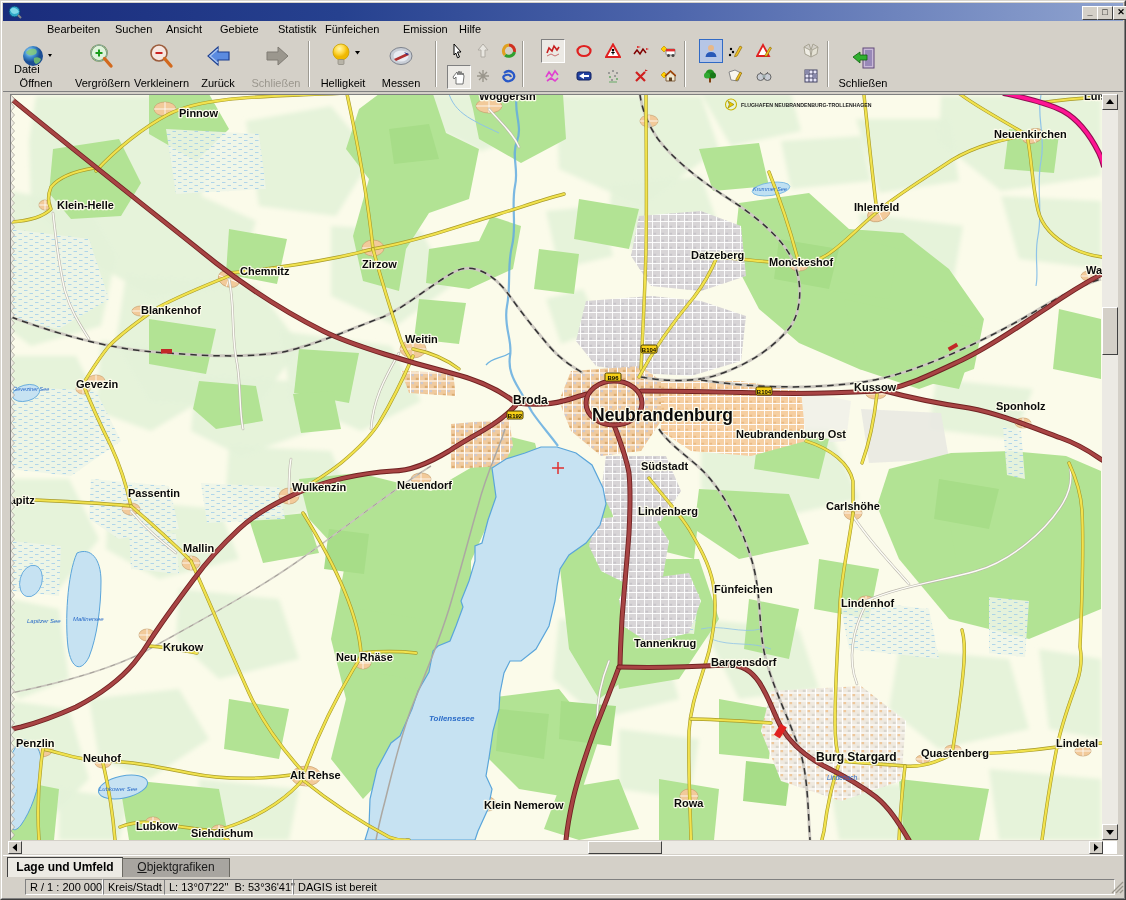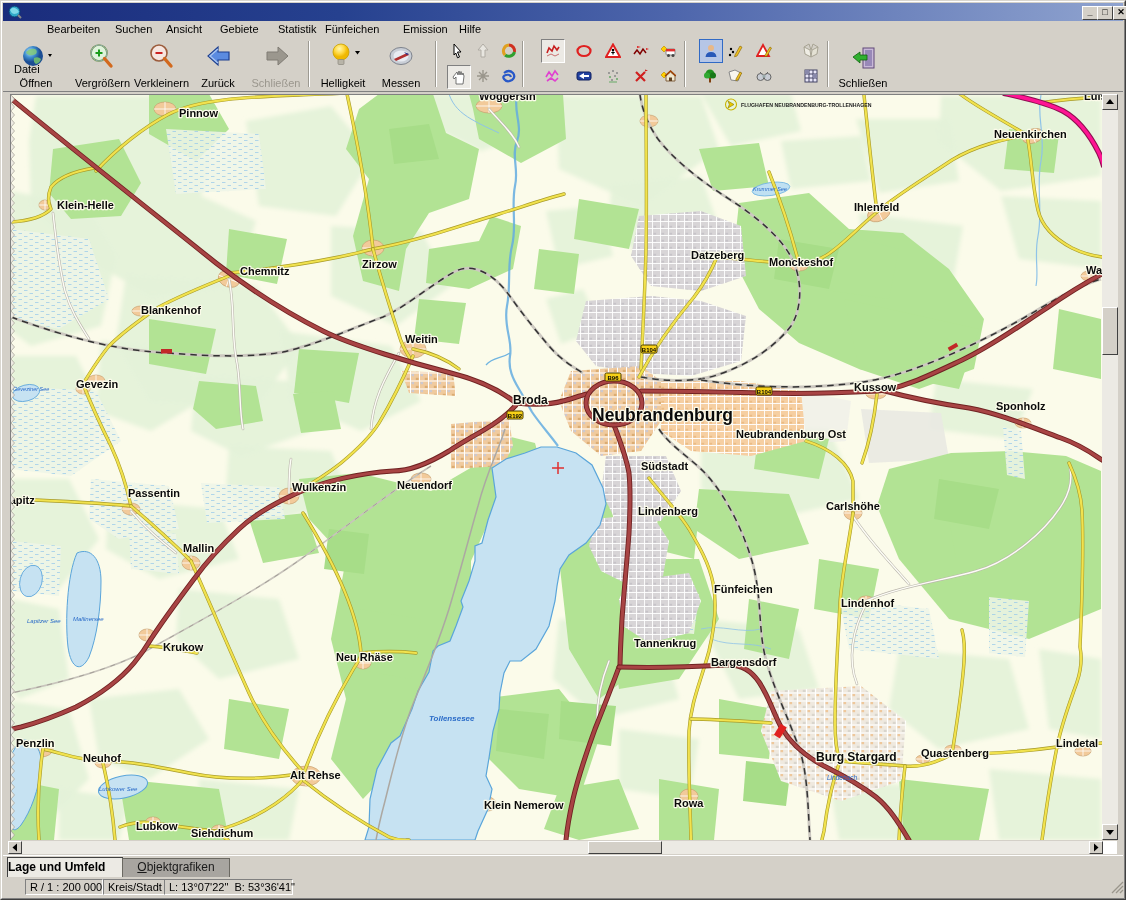--- a/index.html
+++ b/index.html
@@ -30,21 +30,21 @@
 .smic{position:absolute;width:22px;height:22px;}
 .smic svg{position:absolute;left:3px;top:3px;}
 .pressed{border:1px solid #808080;border-right-color:#fff;border-bottom-color:#fff;background:#eceae5;}
 .sel{border:1px solid #316AC5;background:#B6C6E6;}
 
 .sb{background:#ECEAE4;}
 .sbtn{position:absolute;background:#D4D0C8;border-top:1px solid #fff;border-left:1px solid #fff;border-right:1px solid #404040;border-bottom:1px solid #404040;}
 .sbtn:after{content:"";position:absolute;}
 
 #tabrow{left:3px;top:855px;width:1120px;height:21px;border-top:1px solid #fff;}
-.tab1{position:absolute;left:4px;top:1px;width:114px;height:19px;background:#ECEAE4;border:1px solid #404040;border-bottom:none;font-weight:bold;font-size:12px;text-align:left;line-height:19px;color:#000;}
+.tab1{position:absolute;left:4px;top:1px;width:114px;height:19px;background:#ECEAE4;border:1px solid #404040;border-bottom:none;font-weight:bold;font-size:12px;text-align:center;line-height:19px;color:#000;}
 .tab2{position:absolute;left:119px;top:2px;width:106px;height:18px;background:#A8A5A0;border:1px solid #6b6962;border-bottom:none;font-size:12px;text-align:center;line-height:17px;color:#1a1a1a;}
 
 #status{left:3px;top:877px;width:1120px;height:20px;font-size:11px;color:#000;}
 .cell{position:absolute;top:2px;height:14px;border-top:1px solid #808080;border-left:1px solid #808080;border-right:1px solid #fff;border-bottom:1px solid #fff;padding:0 4px;line-height:14px;white-space:nowrap;}
 #mapwrap{left:10px;top:94px;width:1091px;height:745px;border-left:1px solid #808080;border-top:1px solid #808080;background:#FBFBEC;overflow:hidden;}
 </style>
 </head>
 <body>
 <div class="abs" id="frame"></div>
 <div class="abs" id="frame2"></div>
@@ -778,16 +778,17 @@
 
 <div class="abs" id="tabrow">
   <div class="tab1">Lage und Umfeld</div>
   <div class="tab2"><u>O</u>bjektgrafiken</div>
 </div>
 
 <div class="abs" id="status">
   <div class="cell" style="left:22px;width:68px;text-align:center;">R / 1 : 200 000</div>
   <div class="cell" style="left:100px;width:52px;">Kreis/Stadt</div>
   <div class="cell" style="left:161px;width:119px;">L: 13°07'22"&nbsp;&nbsp;B: 53°36'41"</div>
+  <div class="cell" style="left:290px;width:812px;">DAGIS ist bereit</div>
   <svg class="abs" style="left:1107px;top:3px;" width="14" height="15">
       <path d="M13 2 L2 13 M13 6 L6 13 M13 10 L10 13" stroke="#9a968c" stroke-width="1.3"></path>
     </svg>
 </div>
 
 </body></html>

